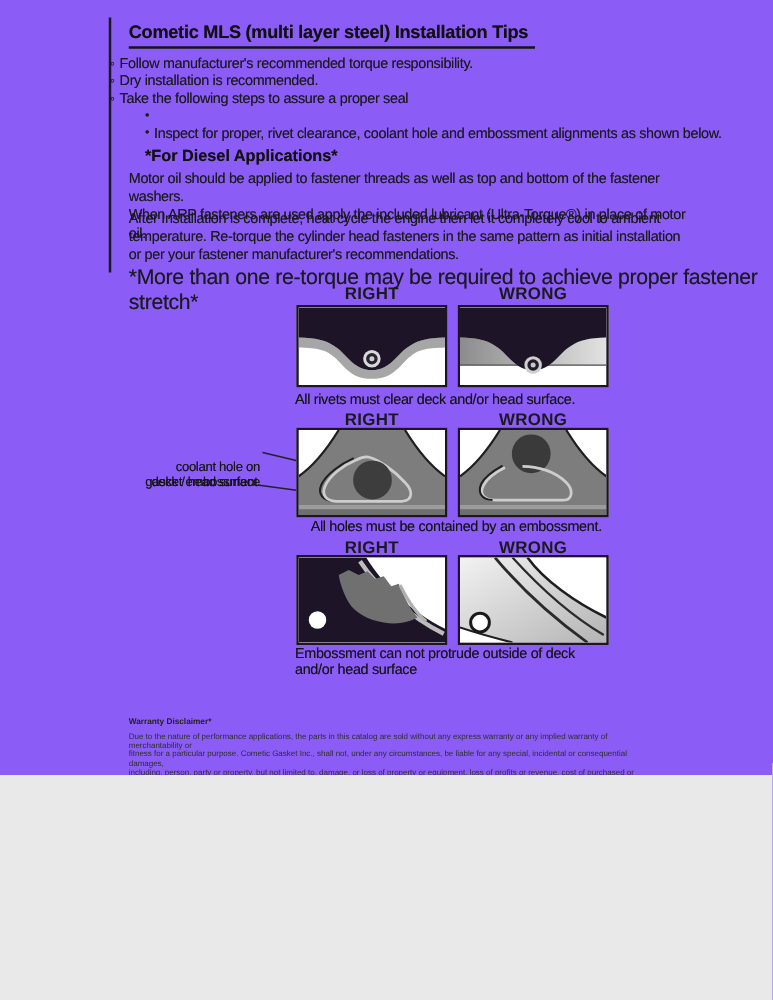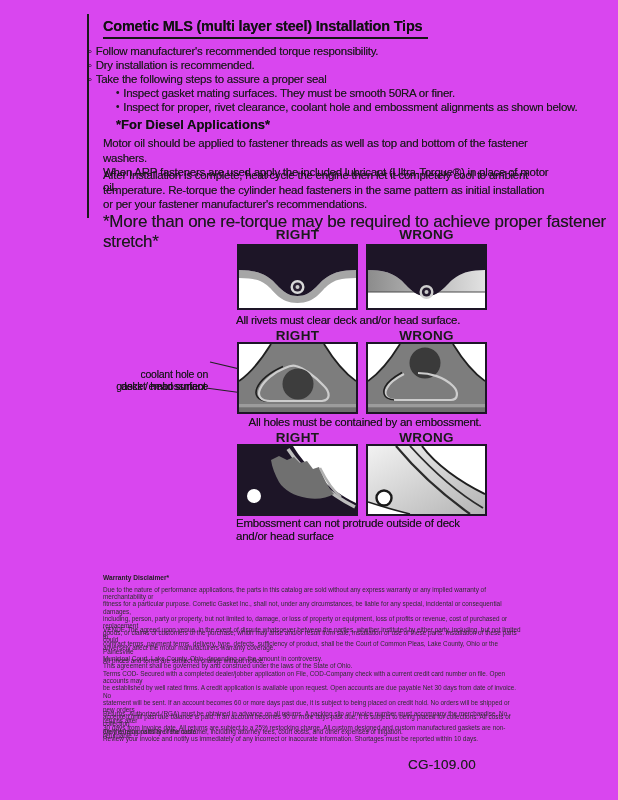--- a/index.html
+++ b/index.html
@@ -1,19 +1,19 @@
 <!DOCTYPE html>
 <html><head>
 <meta charset="utf-8">
 <style>
   * { margin:0; padding:0; box-sizing:border-box; }
   html,body { background:#e9e9e9; }
   .page {
-    position:relative; width:618px; height:800px; margin:0 auto;
-    background:#d946ef; overflow:hidden;
+    position:relative; width:618px; height:620px; margin:0 auto;
+    background:#8b5cf6; overflow:hidden;
     font-family:"Liberation Sans", sans-serif;
     color:#1b1b1b;
   }
   .txt { text-shadow:0 0 .4px rgba(0,0,0,.5); letter-spacing:-.25px; }
   .vrule { position:absolute; left:87px; top:14px; width:2px; height:204px; background:#1a1a1a; }
   .title-wrap { position:absolute; left:103px; top:17px; }
   .title {
     display:inline-block; font-size:14.5px; font-weight:700; color:#111;
     border-bottom:2.5px solid #151515; padding:0 6px 3px 0; letter-spacing:-.2px;
     text-shadow:0 0 .4px rgba(0,0,0,.6);
@@ -62,21 +62,20 @@
     </div>
     <div class="b-row">
       <span class="dot">◦</span>
       <span>Take the following steps to assure a proper seal</span>
     </div>
   </div>
 
   <div class="subbullets txt">
     <div class="b-row">
       <span class="sdot">•</span>
-      <span>Inspect gasket mating surfaces.  They must be smooth 50RA or finer.</span>
     </div>
     <div class="b-row">
       <span class="sdot">•</span>
       <span>Inspect for proper, rivet clearance, coolant hole and embossment alignments as shown below.</span>
     </div>
   </div>
 
   <div class="diesel-heading">*For Diesel Applications*</div>
   <div class="para p2 txt">After Installation is complete, heat cycle the engine then let it completely cool to ambient
 temperature. Re-torque the cylinder head fasteners in the same pattern as initial installation

